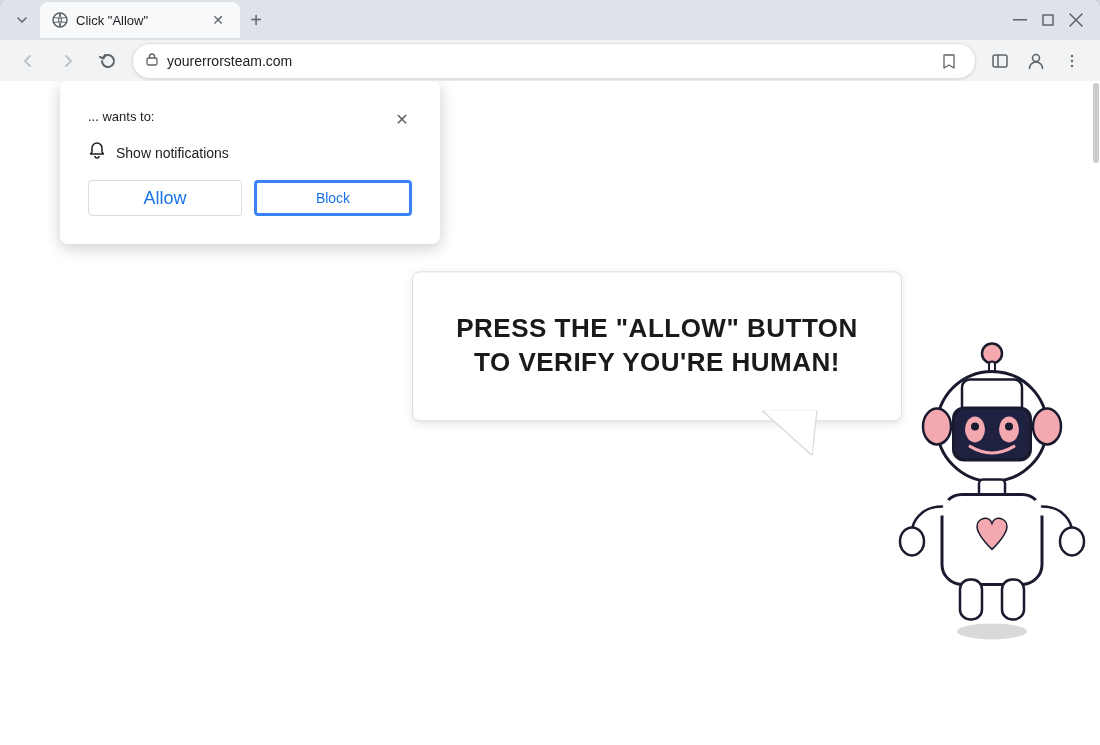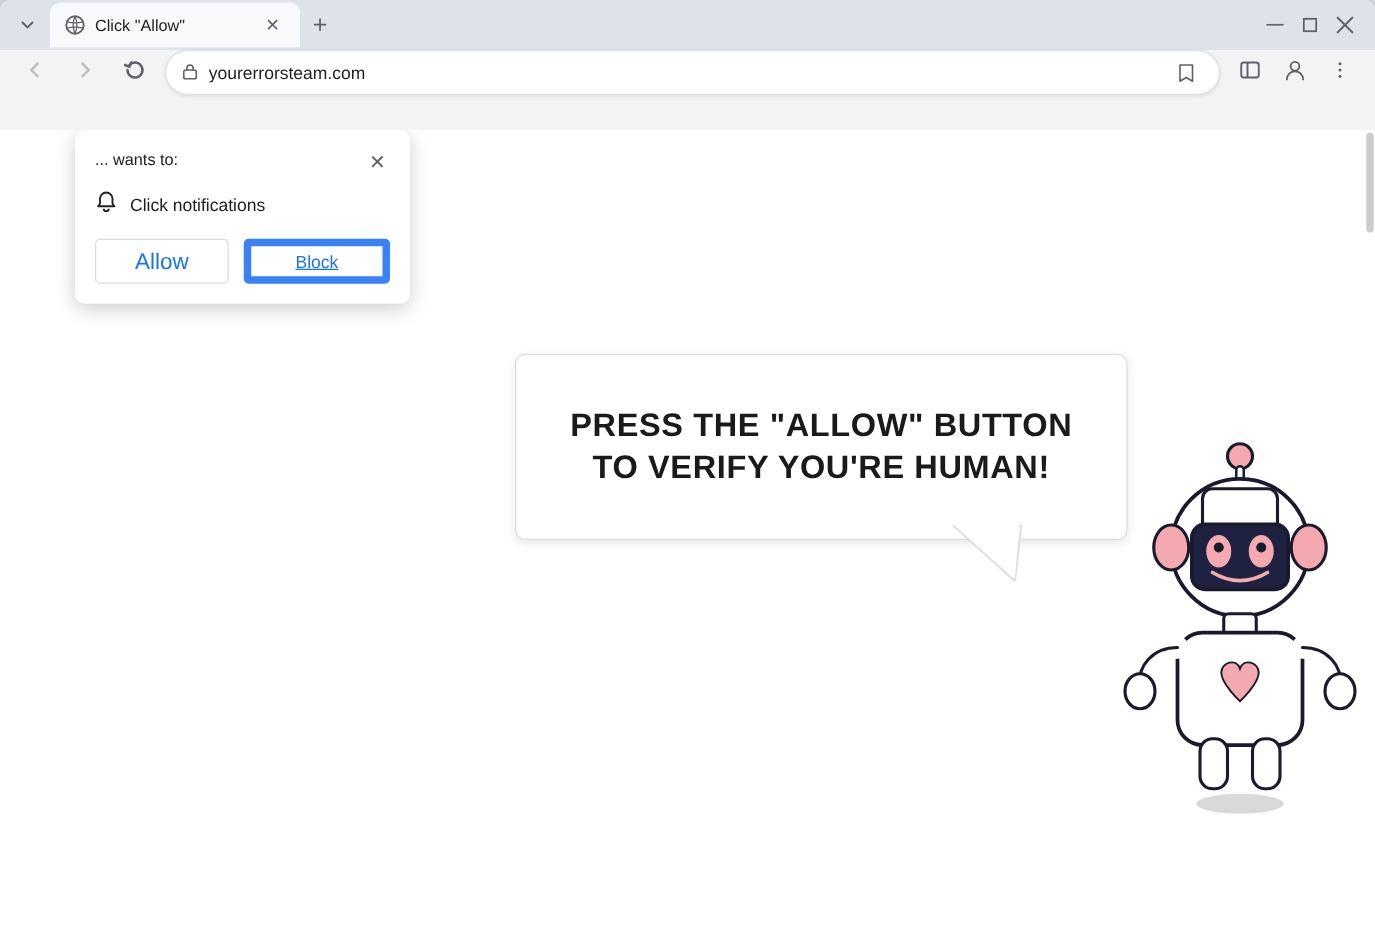--- a/index.html
+++ b/index.html
@@ -121,23 +121,24 @@
       background: transparent;
       cursor: pointer;
       display: flex;
       align-items: center;
       justify-content: center;
       color: #5f6368;
     }
 
     
     .nav-bar {
-      height: 64px;
+      height: 41px;
       background: #f1f3f4;
       display: flex;
+      align-items: center;
       padding: 0 12px;
       gap: 8px;
     }
 
     .nav-btn {
       width: 32px;
       height: 32px;
       border-radius: 50%;
       border: none;
       background: transparent;
@@ -255,22 +256,22 @@
     }
 
     
     .notification-popup {
       position: absolute;
       top: 0;
       left: 60px;
       background: white;
       border-radius: 8px;
       box-shadow: 0 4px 16px rgba(0,0,0,0.2);
-      padding: 16px;
-      width: 268px;
+      padding: 28px;
+      width: 380px;
       z-index: 100;
     }
 
     .popup-header {
       display: flex;
       justify-content: space-between;
       align-items: flex-start;
       margin-bottom: 12px;
     }
 
@@ -323,28 +324,27 @@
       background: white;
       color: #1a73e8;
       font-size: 18px;
       font-weight: 500;
       cursor: pointer;
     }
 
     .btn-block {
       flex: 1;
       height: 36px;
-      border: 6px solid #3b82f6;
+      border: 3px solid #3b82f6;
       border-radius: 4px;
       background: white;
       color: #1a73e8;
       font-size: 14px;
       font-weight: 500;
       cursor: pointer;
-      text-decoration: underline;
     }
 
     
     .scrollbar-track {
       position: absolute;
       right: 0;
       top: 0;
       width: 8px;
       height: 100%;
       background: transparent;
@@ -470,21 +470,21 @@
         <span class="popup-title">... wants to:</span>
         <button class="popup-close">✕</button>
       </div>
       <div class="popup-item">
         <span class="bell-icon">
           <svg width="18" height="18" viewBox="0 0 18 18">
             <path d="M9 2a5 5 0 0 1 5 5v4l1.5 2h-13L4 11V7a5 5 0 0 1 5-5z" fill="none" stroke="#202124" stroke-width="1.5" stroke-linejoin="round"></path>
             <path d="M7 15a2 2 0 0 0 4 0" fill="none" stroke="#202124" stroke-width="1.5"></path>
           </svg>
         </span>
-        <span class="popup-item-text">Click notifications</span>
+        <span class="popup-item-text">Show notifications</span>
       </div>
       <div class="popup-buttons">
         <button class="btn-allow">Allow</button>
         <button class="btn-block">Block</button>
       </div>
     </div>
 
     <div class="page-body">
       <div class="content-area">
 

